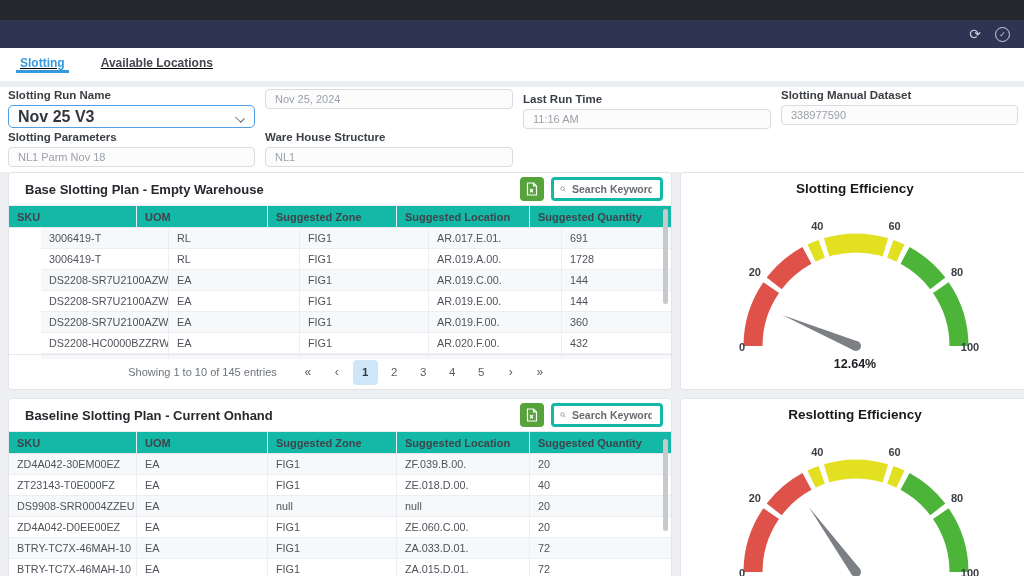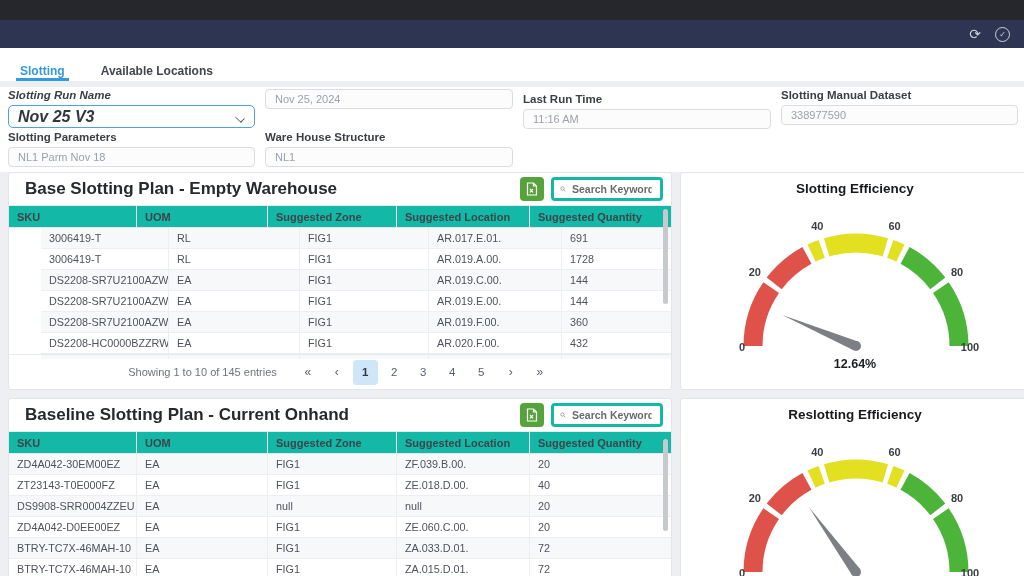--- a/index.html
+++ b/index.html
@@ -8,41 +8,41 @@
          -webkit-font-smoothing:antialiased;}
   
   .strip{position:absolute;left:0;top:0;width:1024px;height:20px;background:#26272c;}
   .navbar{position:absolute;left:0;top:20px;width:1024px;height:28px;background:#2d3552;
           display:flex;align-items:center;justify-content:flex-end;gap:14px;padding-right:14px;box-sizing:border-box;}
   .nav-ic{color:#ccd2db;font-size:14px;line-height:1;cursor:pointer;}
   .nav-check{width:13px;height:13px;border:1.2px solid #ccd2db;border-radius:50%;
              display:flex;align-items:center;justify-content:center;font-size:8px;color:#ccd2db;}
   
   .tabbar{position:absolute;left:0;top:48px;width:1024px;height:33px;background:#ffffff;
-          display:flex;align-items:flex-end;padding-left:16px;box-sizing:border-box;}
+          display:flex;align-items:center;padding-left:16px;box-sizing:border-box;text-decoration:underline;}
   .tab{display:flex;align-items:center;font-size:12px;font-weight:bold;color:#43474f;
        padding:0 4px;margin-right:28px;border-bottom:3px solid transparent;cursor:pointer;}
   .tab.active{color:#3599dc;border-bottom-color:#3599dc;}
   .tab-divider{position:absolute;left:0;top:81px;width:1024px;height:6px;background:#eceff1;}
   
   .formpanel{position:absolute;left:0;top:87px;width:1024px;height:85px;background:#ffffff;}
   .field{position:absolute;}
   .field label{display:block;font-size:11.5px;font-weight:bold;color:#3b4046;margin-bottom:4px;}
   .field input{width:100%;height:20px;box-sizing:border-box;border:1px solid #d9dce1;border-radius:4px;
                background:#fcfcfd;color:#9ba1a9;font-size:11px;padding:0 9px;font-family:inherit;outline:none;}
   .selectbox{display:flex;align-items:center;justify-content:space-between;height:23px;box-sizing:border-box;
              border:1.5px solid #4f9fe6;border-radius:5px;background:#fff;padding:0 9px;cursor:pointer;}
   .selectbox .selval{font-size:16px;font-weight:bold;color:#33373d;}
   .chev{width:9px;height:9px;position:relative;}
   .chev::before{content:"";position:absolute;left:0;top:2px;width:7px;height:7px;
                 border-right:1.6px solid #4a5056;border-bottom:1.6px solid #4a5056;transform:rotate(45deg) scale(1,.7);}
   
   .card{position:absolute;background:#ffffff;border:1px solid #e3e5e8;border-radius:3px;box-sizing:border-box;}
   .card-hd{height:32px;display:flex;align-items:center;padding:0 8px 0 16px;box-sizing:border-box;}
-  .card-title{font-size:17px;font-weight:bold;color:#26292e;flex:0 0 auto;}
+  .card-title{font-size:13px;font-weight:bold;color:#26292e;flex:0 0 auto;}
   .hd-spacer{flex:1;}
   .exportbtn{width:24px;height:24px;background:#56a33c;border-radius:4px;display:flex;align-items:center;
              justify-content:center;cursor:pointer;margin-right:7px;flex:0 0 auto;}
   .searchbox{width:112px;height:24px;border:3px solid #14b8a6;border-radius:4px;background:#fff;
              display:flex;align-items:center;padding:0 6px;box-sizing:border-box;flex:0 0 auto;}
   .searchbox input{border:none;outline:none;width:80px;font-size:10.5px;color:#4c5157;font-family:inherit;}
   .searchbox input::placeholder{color:#4c5157;font-weight:bold;opacity:.85;}
   
   .thead{display:flex;height:23px;background:#14b8a6;border-top:1px solid #e8eaed;border-bottom:1px solid #e4e6ea;box-sizing:border-box;}
   .th{font-size:11px;font-weight:bold;color:#3f444c;display:flex;align-items:center;padding-left:8px;
@@ -81,21 +81,21 @@
     <span class="nav-check">✓</span>
   </div>
 
   <div class="tabbar">
     <div class="tab active">Slotting</div>
     <div class="tab">Available Locations</div>
   </div>
   <div class="tab-divider"></div>
 
   <div class="formpanel">
-    <div class="field" style="left:8px;top:2px;width:247px;font-style:italic;">
+    <div class="field" style="left:8px;top:2px;width:247px;">
       <label>Slotting Run Name</label>
       <div class="selectbox">
         <span class="selval">Nov 25 V3</span>
         <span class="chev"></span>
       </div>
     </div>
     <div class="field" style="left:265px;top:2px;width:248px;">
       <input type="text" readonly="" value="Nov 25, 2024" style="">
     </div>
     <div class="field" style="left:523px;top:6px;width:248px;">

